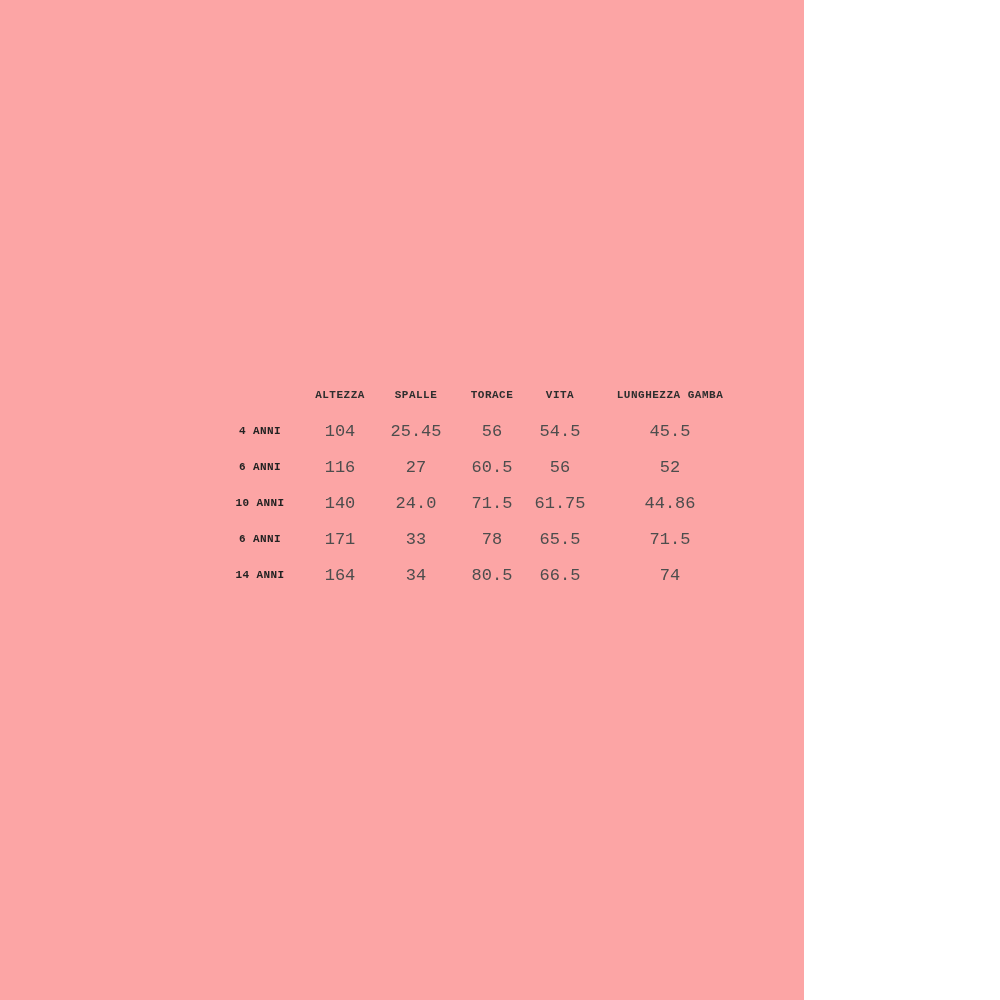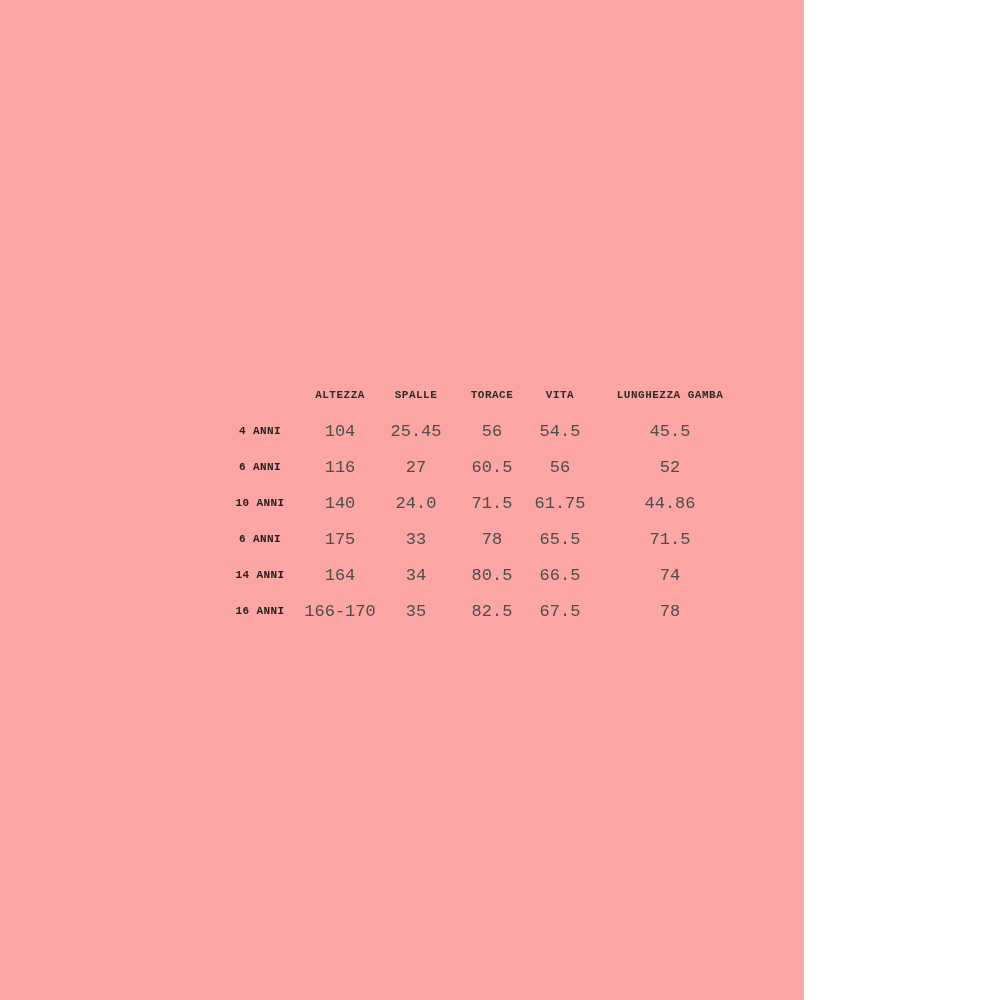--- a/index.html
+++ b/index.html
@@ -100,38 +100,30 @@
       <tr>
         <td class="row-label">10 ANNI</td>
         <td class="value">140</td>
         <td class="value">24.0</td>
         <td class="value">71.5</td>
         <td class="value">61.75</td>
         <td class="value">44.86</td>
       </tr>
       <tr>
         <td class="row-label">6 ANNI</td>
-        <td class="value">175</td>
+        <td class="value">171</td>
         <td class="value">33</td>
         <td class="value">78</td>
         <td class="value">65.5</td>
         <td class="value">71.5</td>
       </tr>
       <tr>
         <td class="row-label">14 ANNI</td>
         <td class="value">164</td>
         <td class="value">34</td>
         <td class="value">80.5</td>
         <td class="value">66.5</td>
         <td class="value">74</td>
       </tr>
-      <tr>
-        <td class="row-label">16 ANNI</td>
-        <td class="value">166-170</td>
-        <td class="value">35</td>
-        <td class="value">82.5</td>
-        <td class="value">67.5</td>
-        <td class="value">78</td>
-      </tr>
     </tbody>
   </table>
 
 </div>
 
 </body></html>

